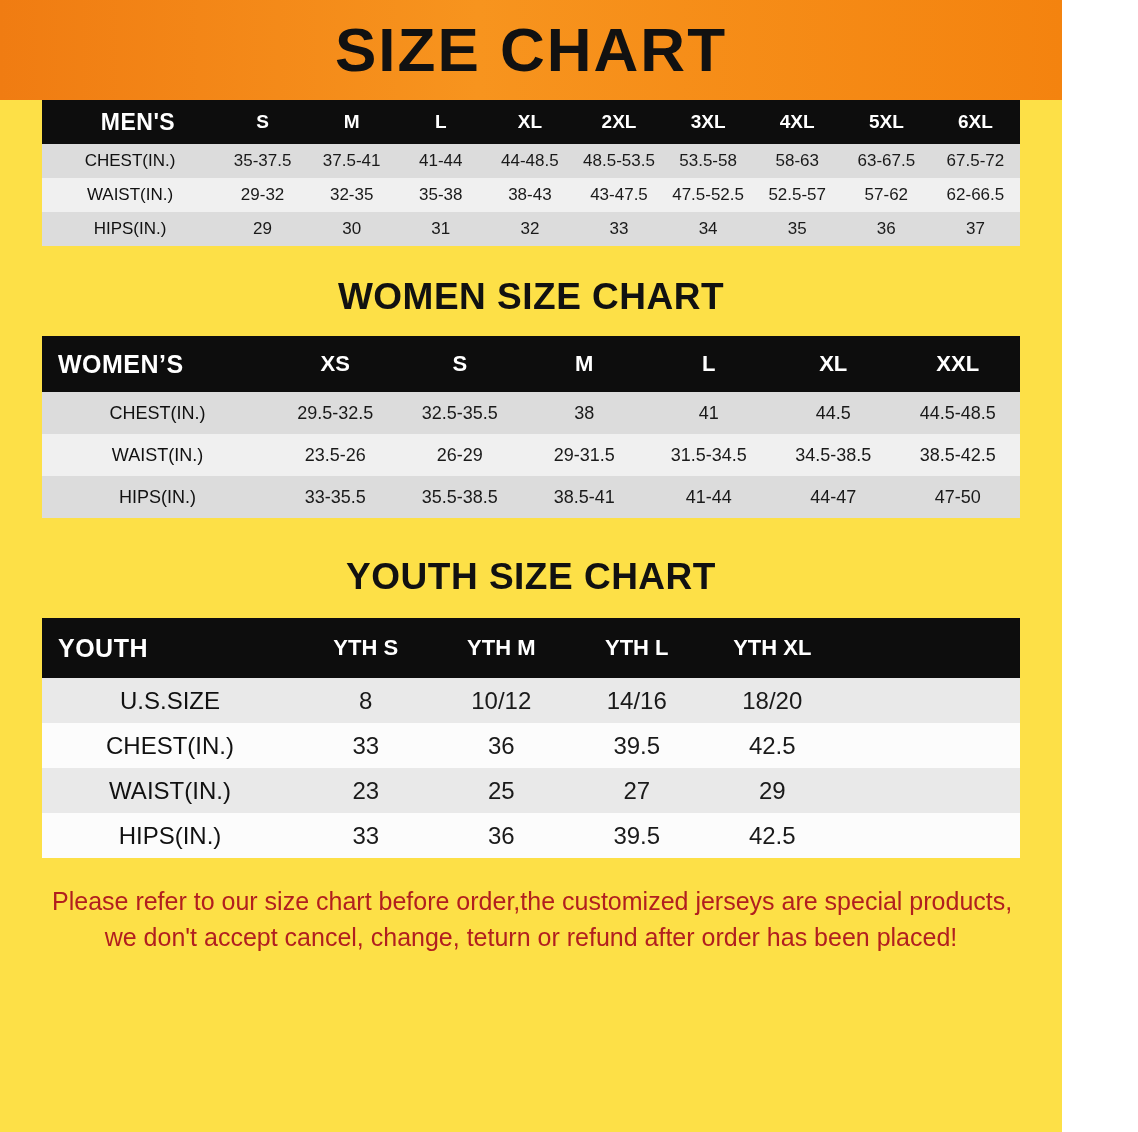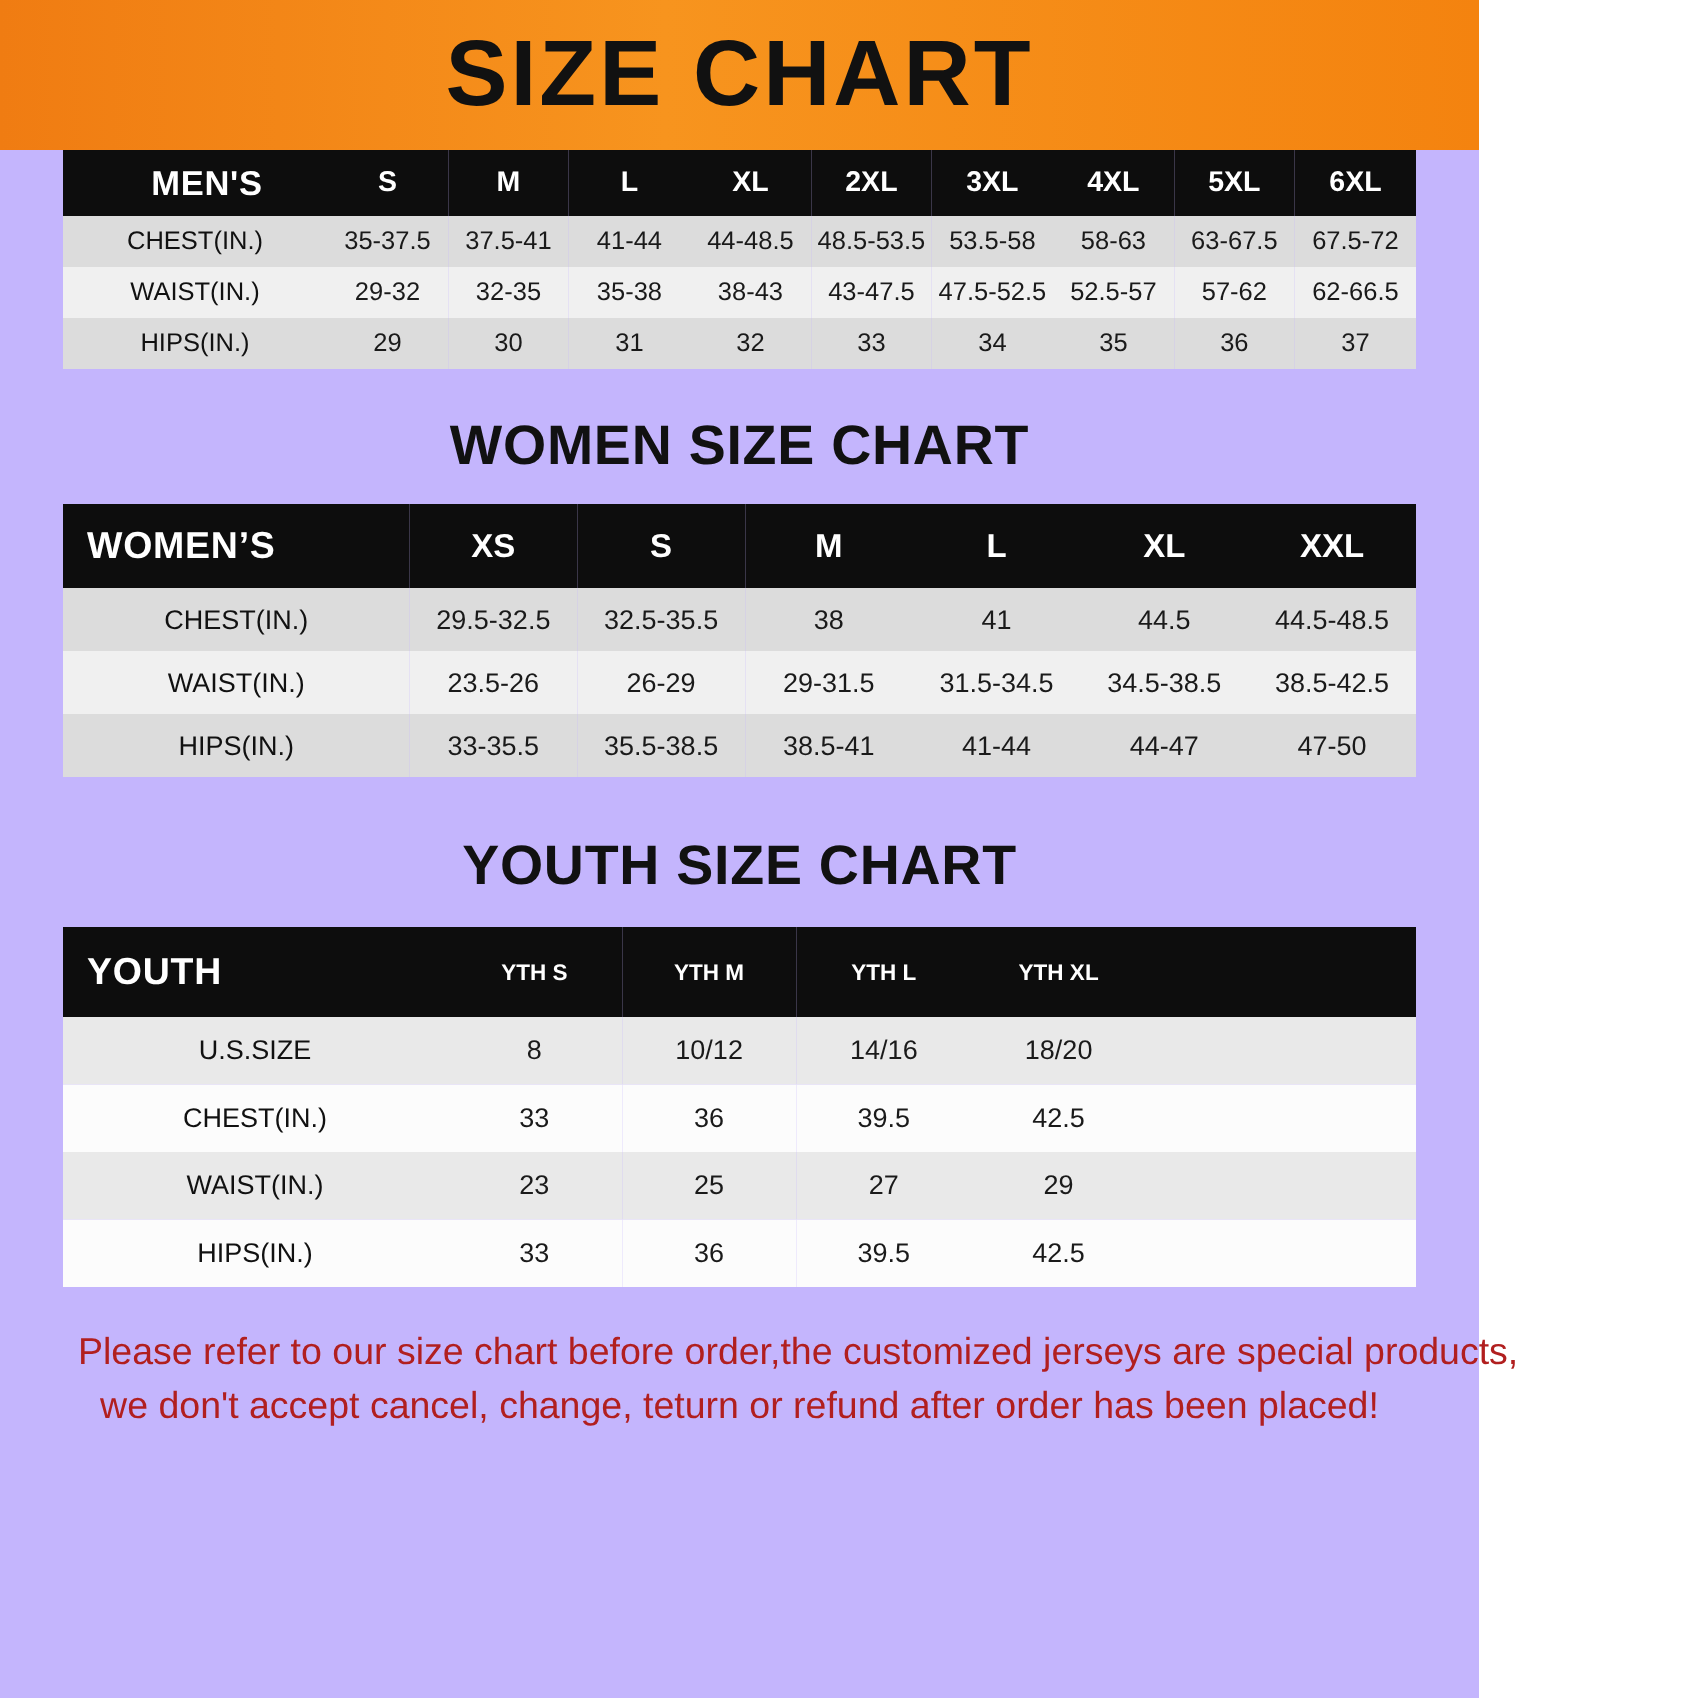--- a/index.html
+++ b/index.html
@@ -9,23 +9,23 @@
   body {
     width: 1138px;
     height: 1132px;
     background: #ffffff;
     font-family: "Liberation Sans", sans-serif;
     overflow: hidden;
   }
 
   .page {
     position: relative;
-    width: 986px;
+    width: 1062px;
     height: 1132px;
-    background: #c4b5fd;
+    background: #fde047;
     box-sizing: border-box;
   }
 
   
   .banner {
     height: 100px;
     background: #f58220;
     background: linear-gradient(90deg, #f07c12 0%, #f7941e 45%, #f4830f 100%);
     display: flex;
     align-items: center;
@@ -100,23 +100,23 @@
   #men-table thead th { height: 44px; text-align: center; }
   #men-table tbody td { height: 34px; }
   #men-table thead th.label-cell { font-size: 23px; }
 
   
   #women-table thead th { height: 56px; font-size: 22px; }
   #women-table thead th.label-cell { font-size: 25px; }
   #women-table tbody td { height: 42px; font-size: 18px; }
 
   
-  #youth-table thead th { height: 60px; font-size: 15px; }
+  #youth-table thead th { height: 60px; font-size: 22px; }
   #youth-table thead th.label-cell { font-size: 25px; }
-  #youth-table tbody td { height: 45px; font-size: 18px; }
+  #youth-table tbody td { height: 45px; font-size: 24px; }
   #youth-table tbody tr.shade-light { background: #e9e9e9; }
   #youth-table tbody tr.shade-white { background: #fcfcfc; }
 
   
   .note {
     margin-top: 26px;
     padding: 0 52px;
     color: #b11f1f;
     font-size: 25px;
     line-height: 1.42;

